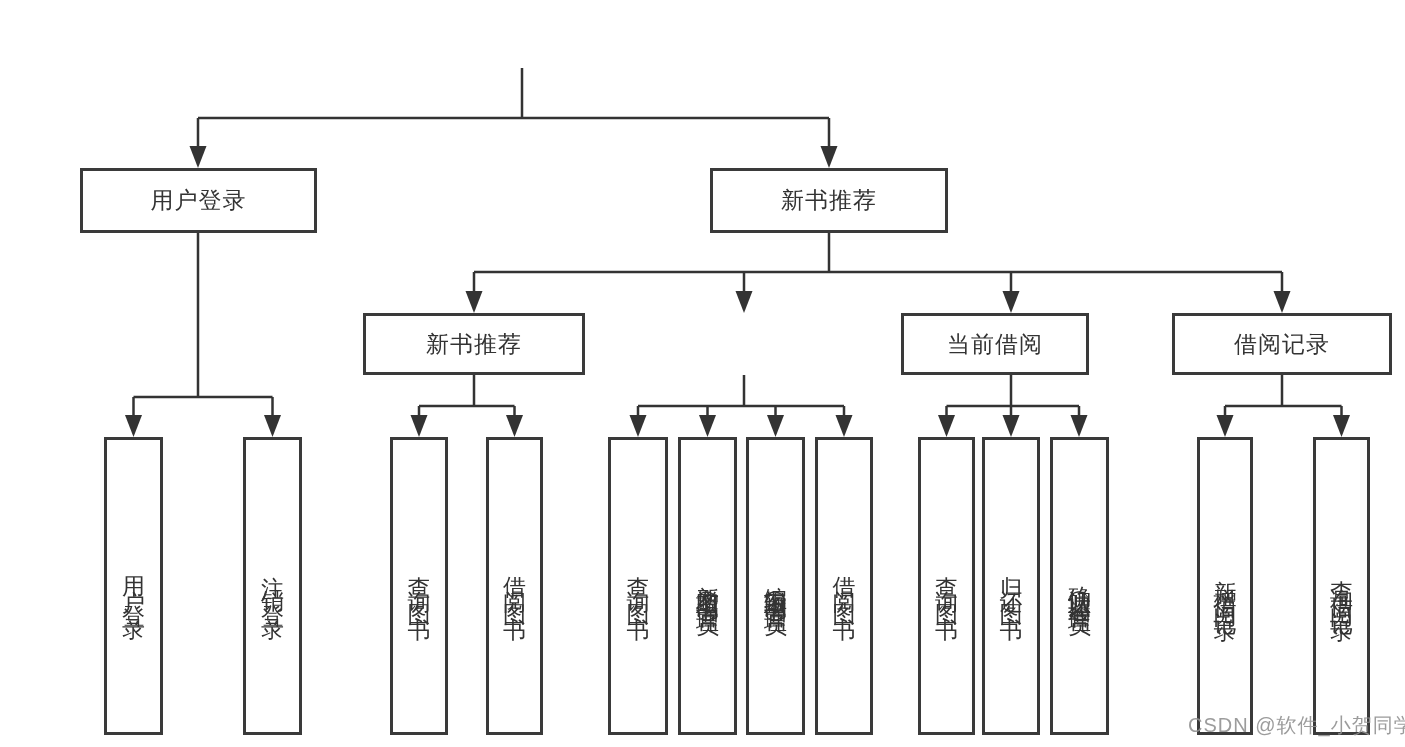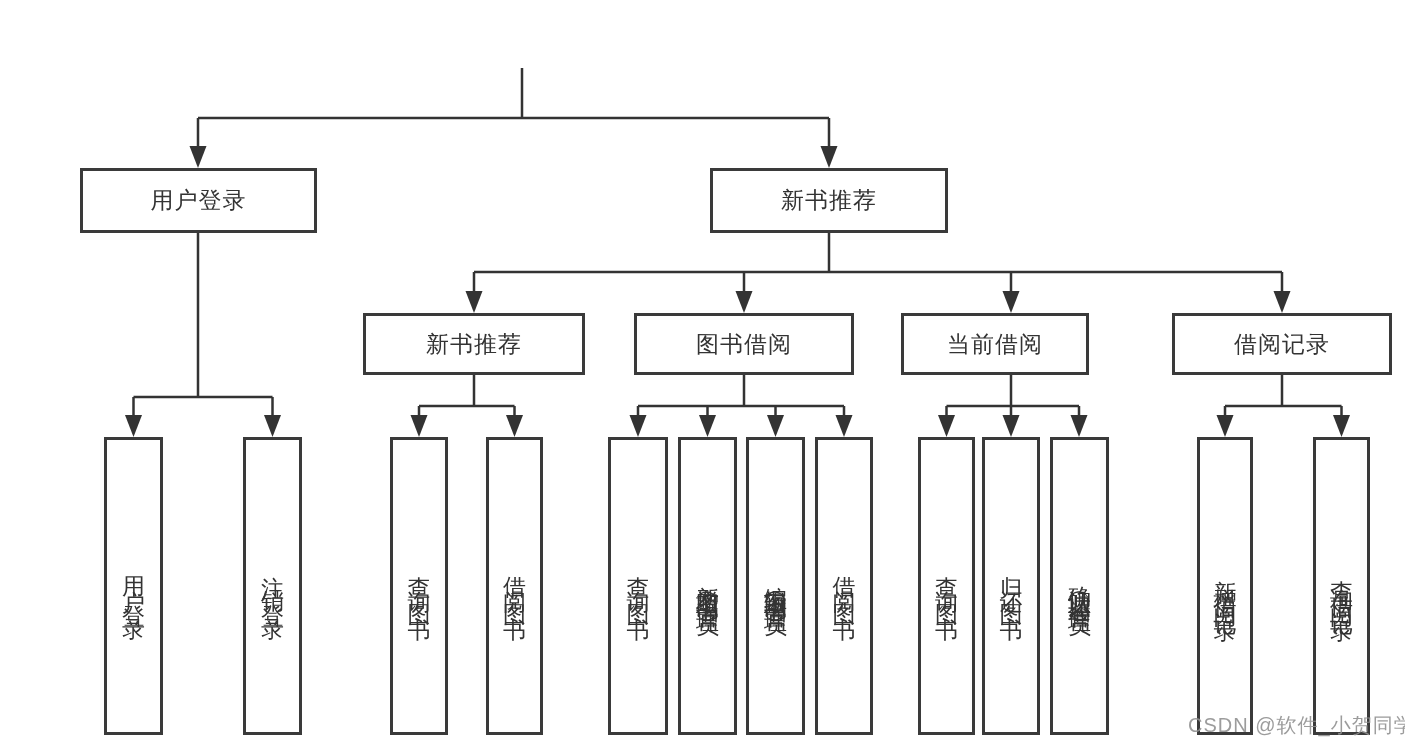--- a/index.html
+++ b/index.html
@@ -99,21 +99,20 @@
       <path d="M1216.5 415 h17 L1225 437 Z"></path>
       <path d="M1333 415 h17 L1341.5 437 Z"></path>
     </g>
   </svg>
 
 
   <div class="hbox" id="n-user-login">用户登录</div>
   <div class="hbox" id="n-book-mgmt">新书推荐</div>
 
   <div class="hbox" id="n-new-book">新书推荐</div>
-  <div class="hbox" id="n-borrowing">图书借阅</div>
   <div class="hbox" id="n-current">当前借阅</div>
   <div class="hbox" id="n-records">借阅记录</div>
 
   <div class="vbox sp-l" id="l-login">用户登录</div>
   <div class="vbox sp-l" id="l-logout">注销登录</div>
 
   <div class="vbox sp-l" id="l-nb-query">查询图书</div>
   <div class="vbox sp-l" id="l-nb-borrow">借阅图书</div>
 
   <div class="vbox sp-l" id="l-bb-query">查询图书</div>

